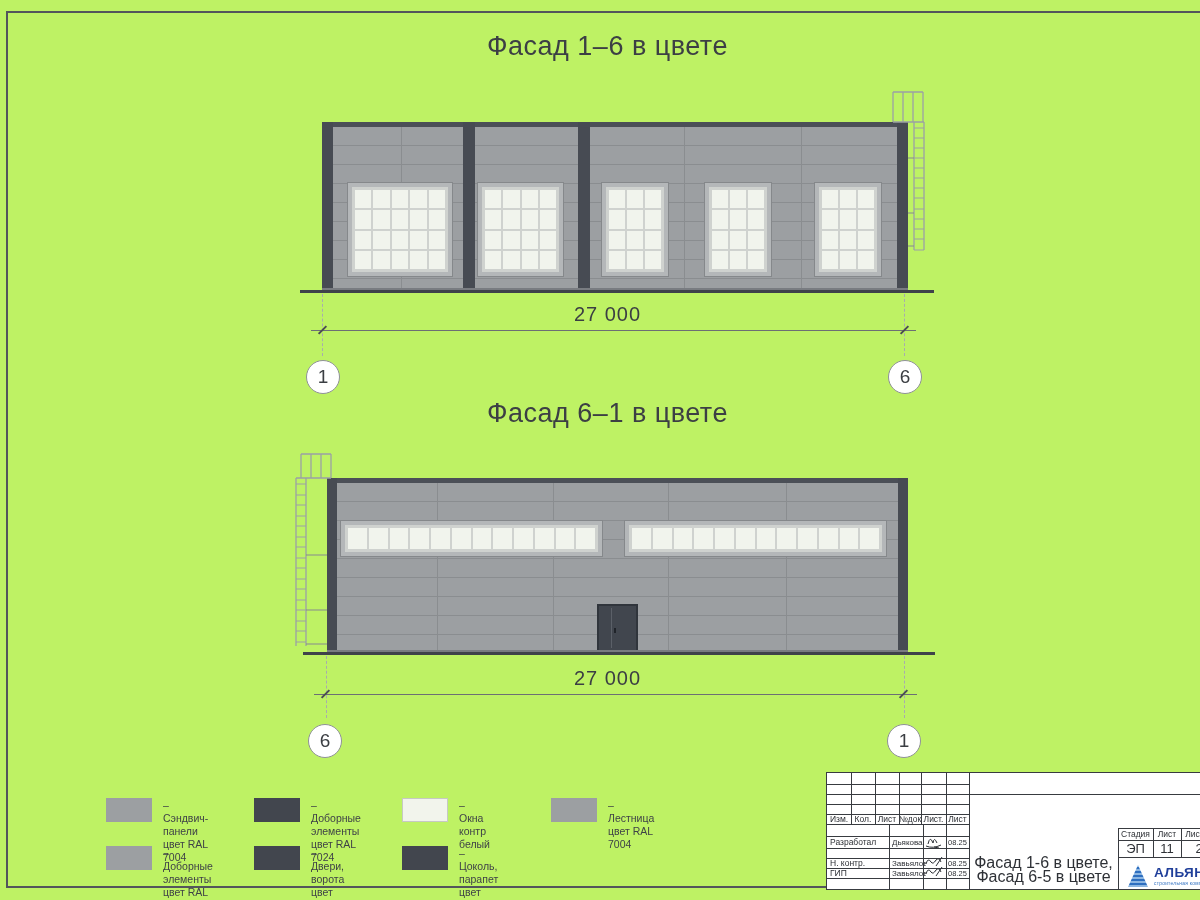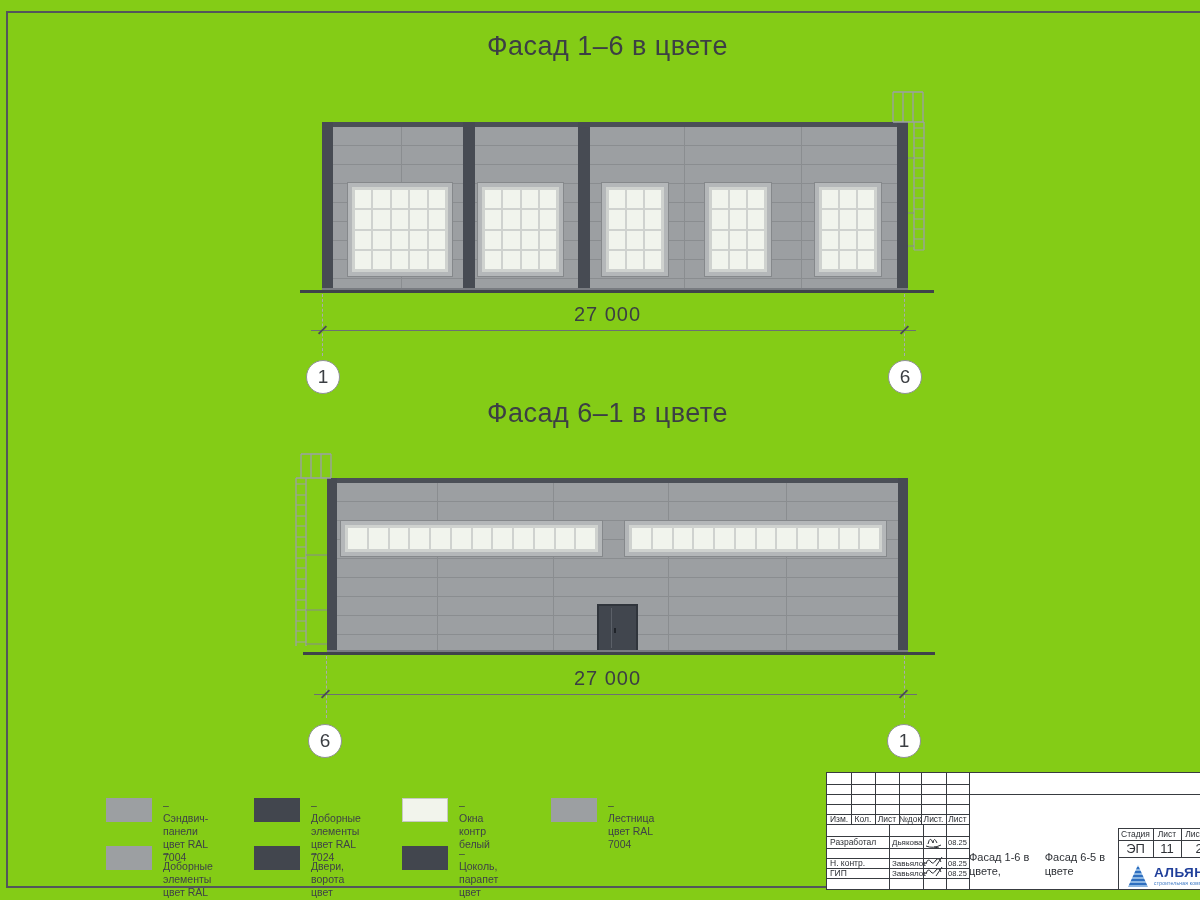--- a/index.html
+++ b/index.html
@@ -1,16 +1,16 @@
 <!DOCTYPE html>
 <html><head>
 <meta charset="utf-8">
 <style>
   html,body{margin:0;padding:0;background:#fff;width:1200px;height:900px;overflow:hidden;}
-  #canvas{position:relative;width:1200px;height:900px;background:#84cc16;
+  #canvas{position:relative;width:1200px;height:900px;background:#bef264;
           font-family:"Liberation Sans", sans-serif;color:#3c3f44;}
   .frame{position:absolute;left:6px;top:11px;width:1262px;height:877px;
          border:2px solid #53565b;box-sizing:border-box;}
   .dwg-title{position:absolute;left:0;width:1215px;text-align:center;
              font-size:27px;letter-spacing:.5px;color:#3c3f44;}
   .facade{position:absolute;}
   .parapet{position:absolute;left:0;top:0;right:0;height:5px;background:#4b4f57;}
   .fbody{position:absolute;left:0;top:5px;right:0;bottom:0;background-color:#9c9fa2;
          background-image:repeating-linear-gradient(to bottom,transparent 0 18px,#8a8d90 18px 19px);}
   .fbase{position:absolute;left:0;right:0;bottom:0;height:2px;background:#797c81;}
@@ -35,22 +35,22 @@
   .leg-item{position:absolute;}
   .leg-swatch{position:absolute;left:0;top:0;width:46px;height:24px;}
   .swatch-light{border:1px solid #c6c9c3;box-sizing:border-box;}
   .leg-text{position:absolute;left:57px;top:1px;font-size:10.5px;line-height:13px;color:#3f4247;}
   .tb{position:absolute;left:826px;top:772px;width:390px;height:116px;
       border:1.5px solid #383b40;box-sizing:content-box;background:#fff;}
   .tbtxt{position:absolute;font-size:8.5px;color:#2e3136;display:flex;
          align-items:center;justify-content:center;text-align:center;overflow:hidden;}
   .tbtxt.left{justify-content:flex-start;padding-left:3px;}
   .docname{position:absolute;left:142px;top:55px;width:149px;height:61px;display:flex;
-           flex-direction:row;align-items:flex-start;justify-content:center;padding-top:22px;
-           font-size:11px;line-height:14px;color:#2e3136;box-sizing:border-box;}
+           flex-direction:column;align-items:center;justify-content:center;padding-top:22px;
+           font-size:16px;line-height:14px;color:#2e3136;box-sizing:border-box;}
   .stageval{font-size:13px;}
   .logo-tri{position:absolute;left:301px;top:92px;width:20px;height:22px;
             background:repeating-linear-gradient(to bottom,#8cb6e2 0 2px,#2e6fc0 2px 4px);
             clip-path:polygon(50% 0,0 100%,100% 100%);}
   .logo-name{position:absolute;left:327px;top:92px;font-size:13.5px;font-weight:bold;
              color:#203f9a;letter-spacing:.5px;white-space:nowrap;}
   .logo-tag{position:absolute;left:327px;top:108px;font-size:4.8px;color:#2e6fc0;
             letter-spacing:.3px;white-space:nowrap;}
 </style>
 </head>

